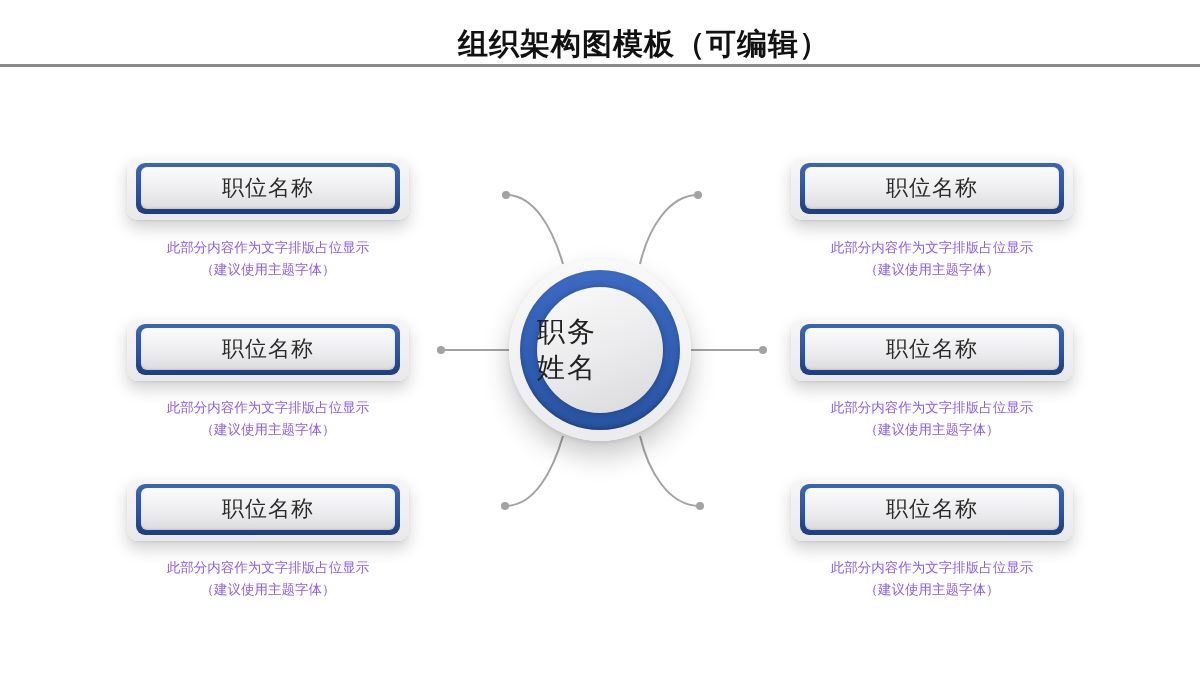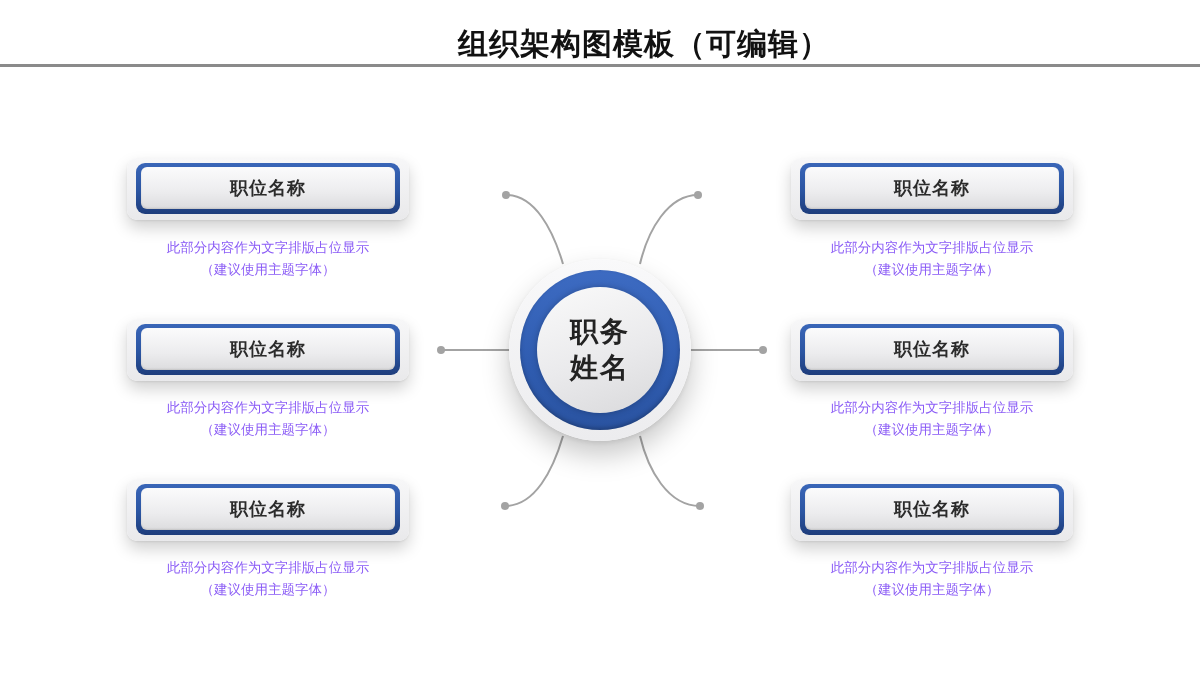--- a/index.html
+++ b/index.html
@@ -29,42 +29,42 @@
     background:linear-gradient(180deg,#3a66b8 0%,#2b55a2 55%,#1e3d7c 100%);
   }
   .node .panel {
     position:absolute; left:5px; top:4px; right:5px; bottom:5px;
     border-radius:6px;
     background:linear-gradient(180deg,#fbfbfc 0%,#ececee 60%,#dcdcde 100%);
     box-shadow: inset 0 -1px 2px rgba(0,0,0,0.12);
     display:flex; align-items:center; justify-content:center;
   }
   .node .label {
-    font-size:18px; font-weight:bold; color:#2b2b2b; letter-spacing:1px;
+    font-size:22px; font-weight:normal; color:#2b2b2b; letter-spacing:1px;
   }
   .desc {
     position:absolute; width:282px; text-align:center;
     font-size:13.5px; line-height:22px; color:#8b5cf6;
   }
 
   .hub-outer {
     position:absolute; left:509px; top:259px; width:182px; height:182px; border-radius:50%;
     background:linear-gradient(180deg,#f9f9fa 0%,#ececee 100%);
     box-shadow:0 14px 28px rgba(0,0,0,0.22), 0 2px 4px rgba(0,0,0,0.08);
   }
   .hub-ring {
     position:absolute; left:11px; top:11px; width:160px; height:160px; border-radius:50%;
     background:linear-gradient(180deg,#3d6bc2 0%,#2f5cb0 60%,#2a53a0 100%);
     box-shadow: inset 0 -2px 4px rgba(0,0,0,0.25);
   }
   .hub-inner {
     position:absolute; left:17px; top:17px; width:126px; height:126px; border-radius:50%;
     background:linear-gradient(160deg,#fafafa 0%,#eaeaec 55%,#d9d9db 100%);
     box-shadow:0 0 6px rgba(0,0,0,0.25);
-    display:flex; flex-direction:column; align-items:center; justify-content:center;font-weight:bold;
+    display:flex; flex-direction:column; align-items:flex-start; justify-content:center;
   }
   .hub-line {
     font-size:28px; line-height:36px; color:#222; letter-spacing:2px;
   }
 </style>
 </head>
 <body>
 
 <div class="title">组织架构图模板（可编辑）</div>
 <div class="title-rule"></div>

